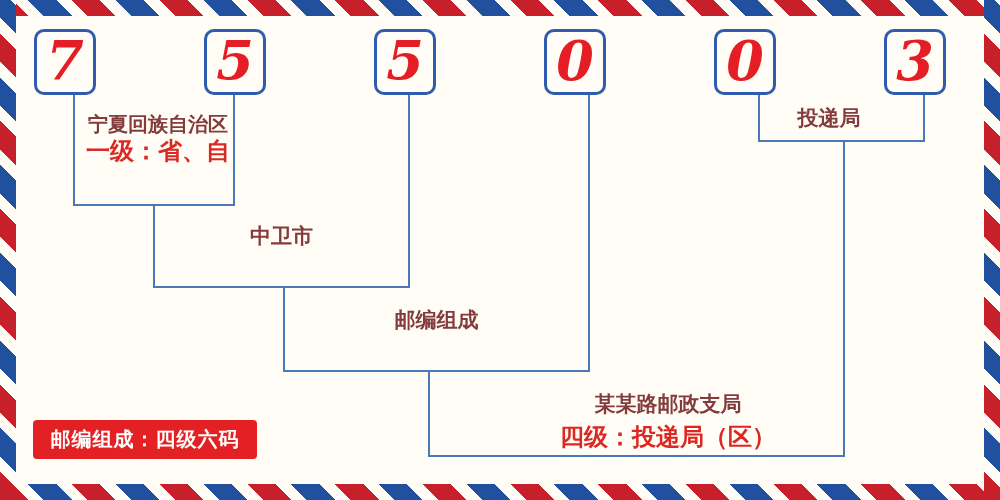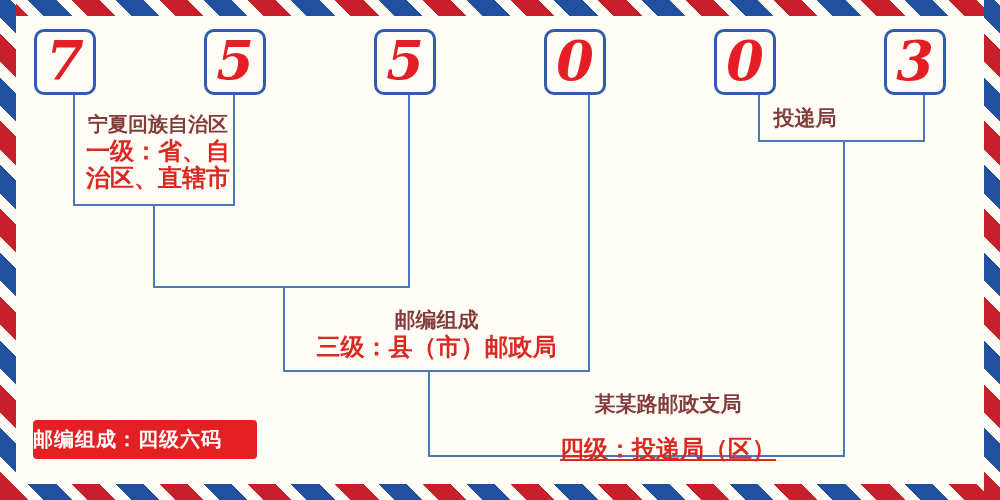--- a/index.html
+++ b/index.html
@@ -42,28 +42,28 @@
   
   .lvl{position:absolute;text-align:center;z-index:3;}
   .place{
     font-weight:bold;font-size:21px;line-height:28px;
     color:var(--place-dark-red,#833b3b);
   }
   .desc{
     font-size:24px;line-height:27px;font-weight:bold;
     color:var(--desc-red,#dc2823);
   }
-  .lvl4 .desc{line-height:30px;margin-top:16px;text-decoration:underline;}
+  .lvl4 .desc{line-height:30px;margin-top:4px;}
 
   
   .badge{
     position:absolute;left:33px;top:420px;width:224px;height:39px;
     background:var(--badge-bg,#e32124);border-radius:4px;
     color:#ffffff;font-weight:bold;font-size:20px;line-height:39px;
-    text-align:left;letter-spacing:1px;z-index:3;
+    text-align:center;letter-spacing:1px;z-index:3;
   }
 </style>
 </head>
 <body>
 
 <div class="canvas">
 
   <div class="border-strip bs-top"></div>
   <div class="border-strip bs-bottom"></div>
   <div class="border-strip bs-left"></div>
@@ -104,35 +104,34 @@
   <div class="line h" style="left:428px;top:455px;width:417px"></div>
   <div class="line v" style="left:843px;top:140px;height:317px"></div>
 
   <div class="line v" style="left:758px;top:95px;height:47px"></div>
   <div class="line v" style="left:923px;top:95px;height:47px"></div>
   <div class="line h" style="left:758px;top:140px;width:167px"></div>
 
   <div class="lvl" style="left:73px;top:110px;width:170px">
     <div class="place" style="font-size:20px">宁夏回族自治区</div>
     <div class="desc">一级：省、自</div>
-    <div class="desc">治区、直辖市</div>
   </div>
 
   <div class="lvl" style="left:153px;top:222px;width:257px">
+    <div class="place">中卫市</div>
   </div>
 
   <div class="lvl" style="left:283px;top:306px;width:307px">
     <div class="place">邮编组成</div>
-    <div class="desc">三级：县（市）邮政局</div>
   </div>
 
   <div class="lvl lvl4" style="left:428px;top:390px;width:480px">
     <div class="place">某某路邮政支局</div>
     <div class="desc">四级：投递局（区）</div>
   </div>
 
-  <div class="lvl" style="left:730px;top:104px;width:150px">
+  <div class="lvl" style="left:754px;top:104px;width:150px">
     <div class="place">投递局</div>
   </div>
 
   <div class="badge">邮编组成：四级六码</div>
 
 </div>
 
 </body></html>

